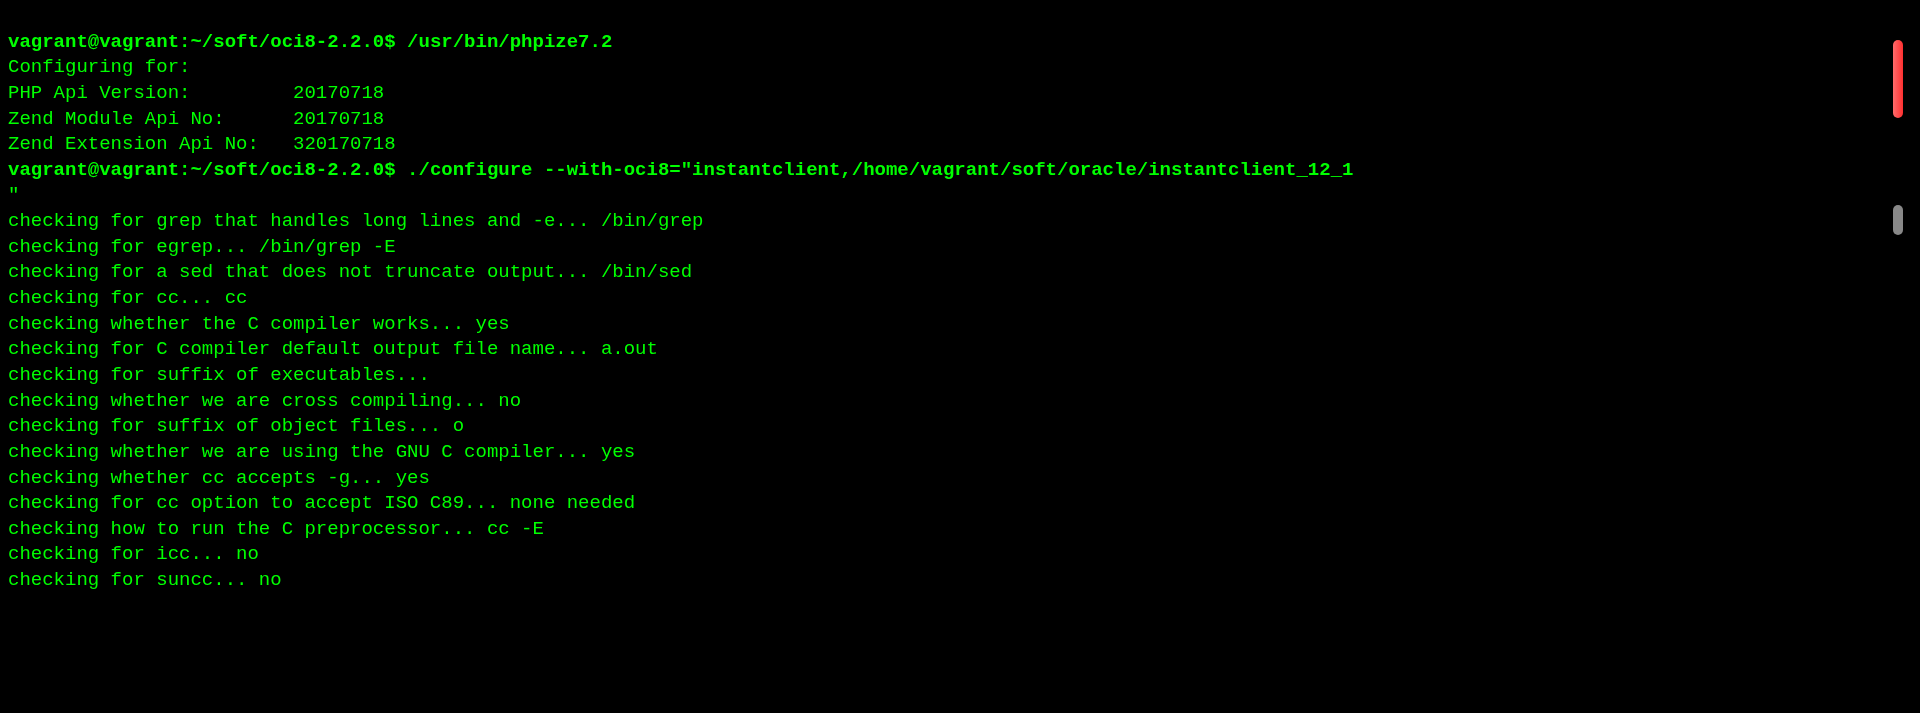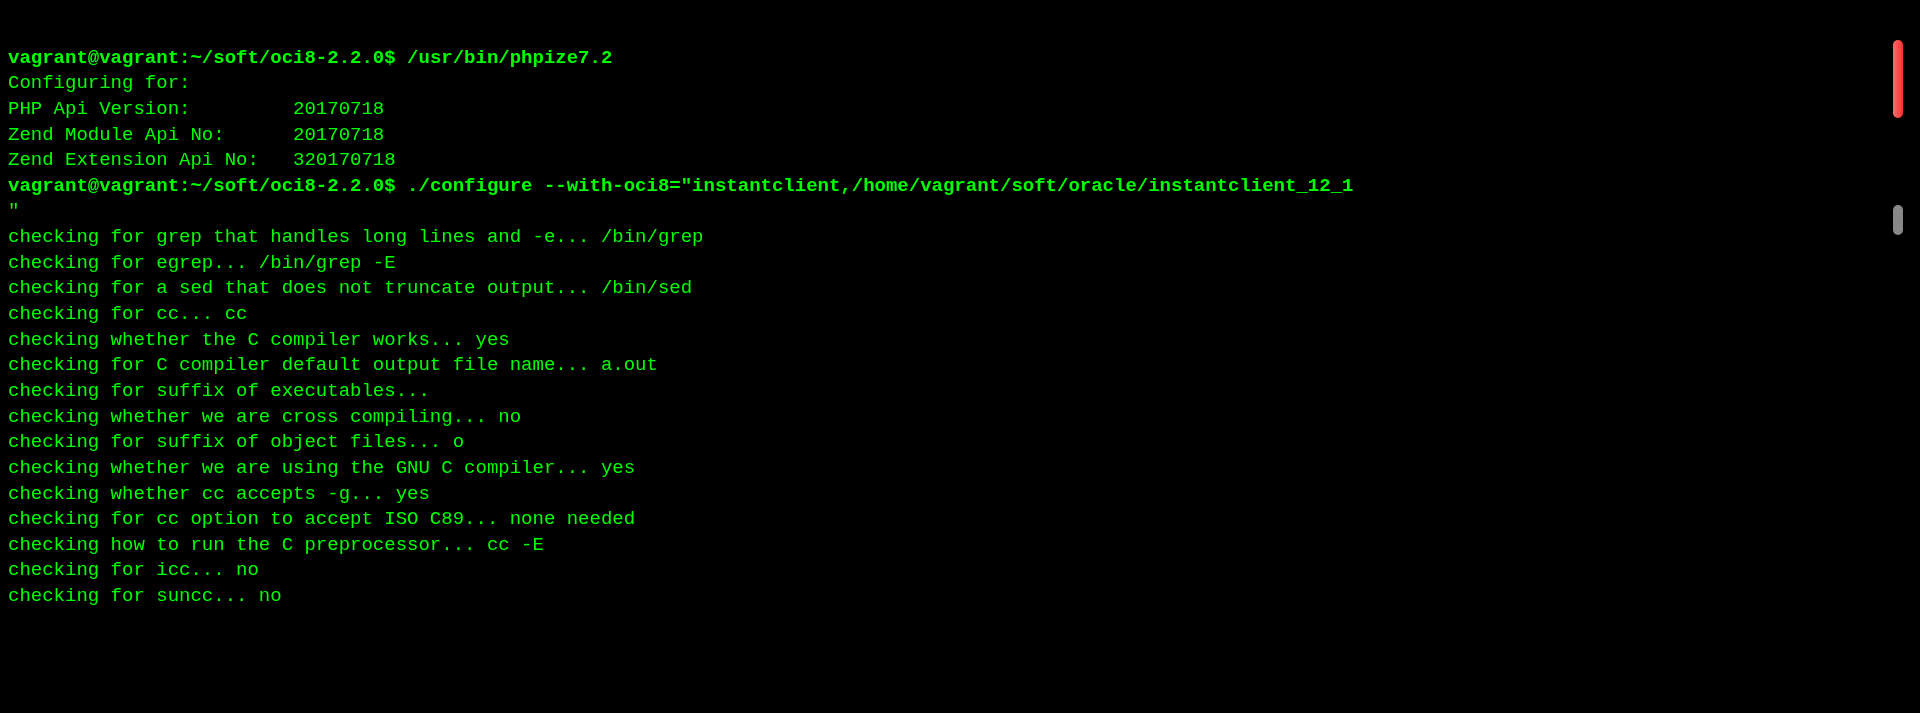--- a/index.html
+++ b/index.html
@@ -9,21 +9,21 @@
       font-family: "Consolas", "Monaco", "Courier New", monospace;
       font-size: 19px;
       line-height: 1.35;
       color: #00ff00;
       width: 1905px;
       height: 713px;
       overflow: hidden;
       position: relative;
     }
     .terminal {
-      padding: 20px 8px;
+      padding: 4px 8px;
       white-space: pre;
     }
     .prompt {
       color: #00ff00;
       font-weight: bold;
     }
     .command {
       color: #00ff00;
       font-weight: bold;
     }

